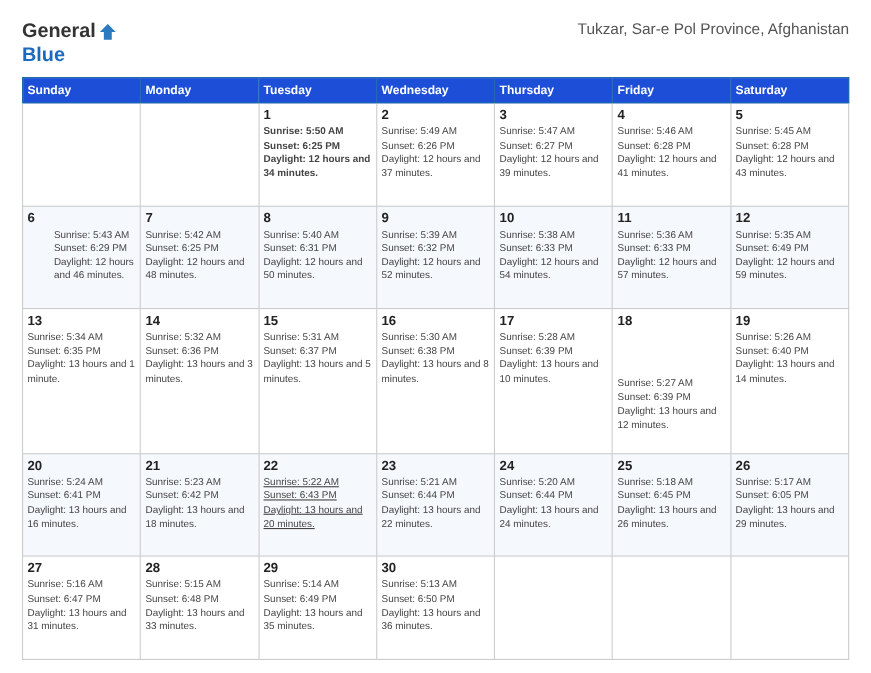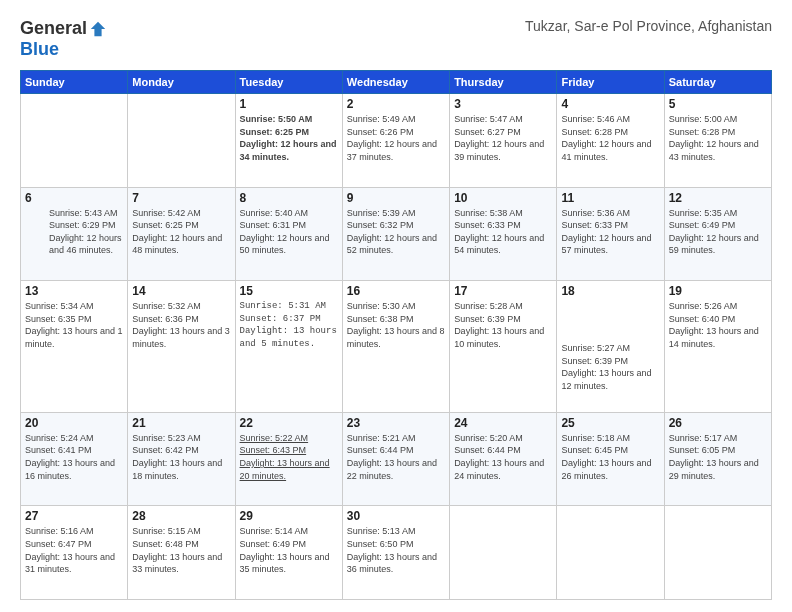--- a/index.html
+++ b/index.html
@@ -160,21 +160,21 @@
 Daylight: 12 hours and 39 minutes.</div>
           </td>
           <td>
             <span class="day-num">4</span>
             <div class="day-info" style="white-space: pre-line;">Sunrise: 5:46 AM
 Sunset: 6:28 PM
 Daylight: 12 hours and 41 minutes.</div>
           </td>
           <td>
             <span class="day-num">5</span>
-            <div class="day-info" style="white-space: pre-line;">Sunrise: 5:00 AM
+            <div class="day-info" style="white-space: pre-line;">Sunrise: 5:45 AM
 Sunset: 6:28 PM
 Daylight: 12 hours and 43 minutes.</div>
           </td>
         </tr>
         <tr>
           <td>
             <span class="day-num">6</span>
             <div class="day-info" style="white-space: pre-line; margin-left: 24px;">Sunrise: 5:43 AM
 Sunset: 6:29 PM
 Daylight: 12 hours and 46 minutes.</div>
@@ -224,21 +224,21 @@
 Daylight: 13 hours and 1 minute.</div>
           </td>
           <td>
             <span class="day-num">14</span>
             <div class="day-info" style="white-space: pre-line;">Sunrise: 5:32 AM
 Sunset: 6:36 PM
 Daylight: 13 hours and 3 minutes.</div>
           </td>
           <td>
             <span class="day-num">15</span>
-            <div class="day-info" style="white-space: pre-line; font-family: Liberation Mono, monospace;">Sunrise: 5:31 AM
+            <div class="day-info" style="white-space: pre-line;">Sunrise: 5:31 AM
 Sunset: 6:37 PM
 Daylight: 13 hours and 5 minutes.</div>
           </td>
           <td>
             <span class="day-num">16</span>
             <div class="day-info" style="white-space: pre-line;">Sunrise: 5:30 AM
 Sunset: 6:38 PM
 Daylight: 13 hours and 8 minutes.</div>
           </td>
           <td>

